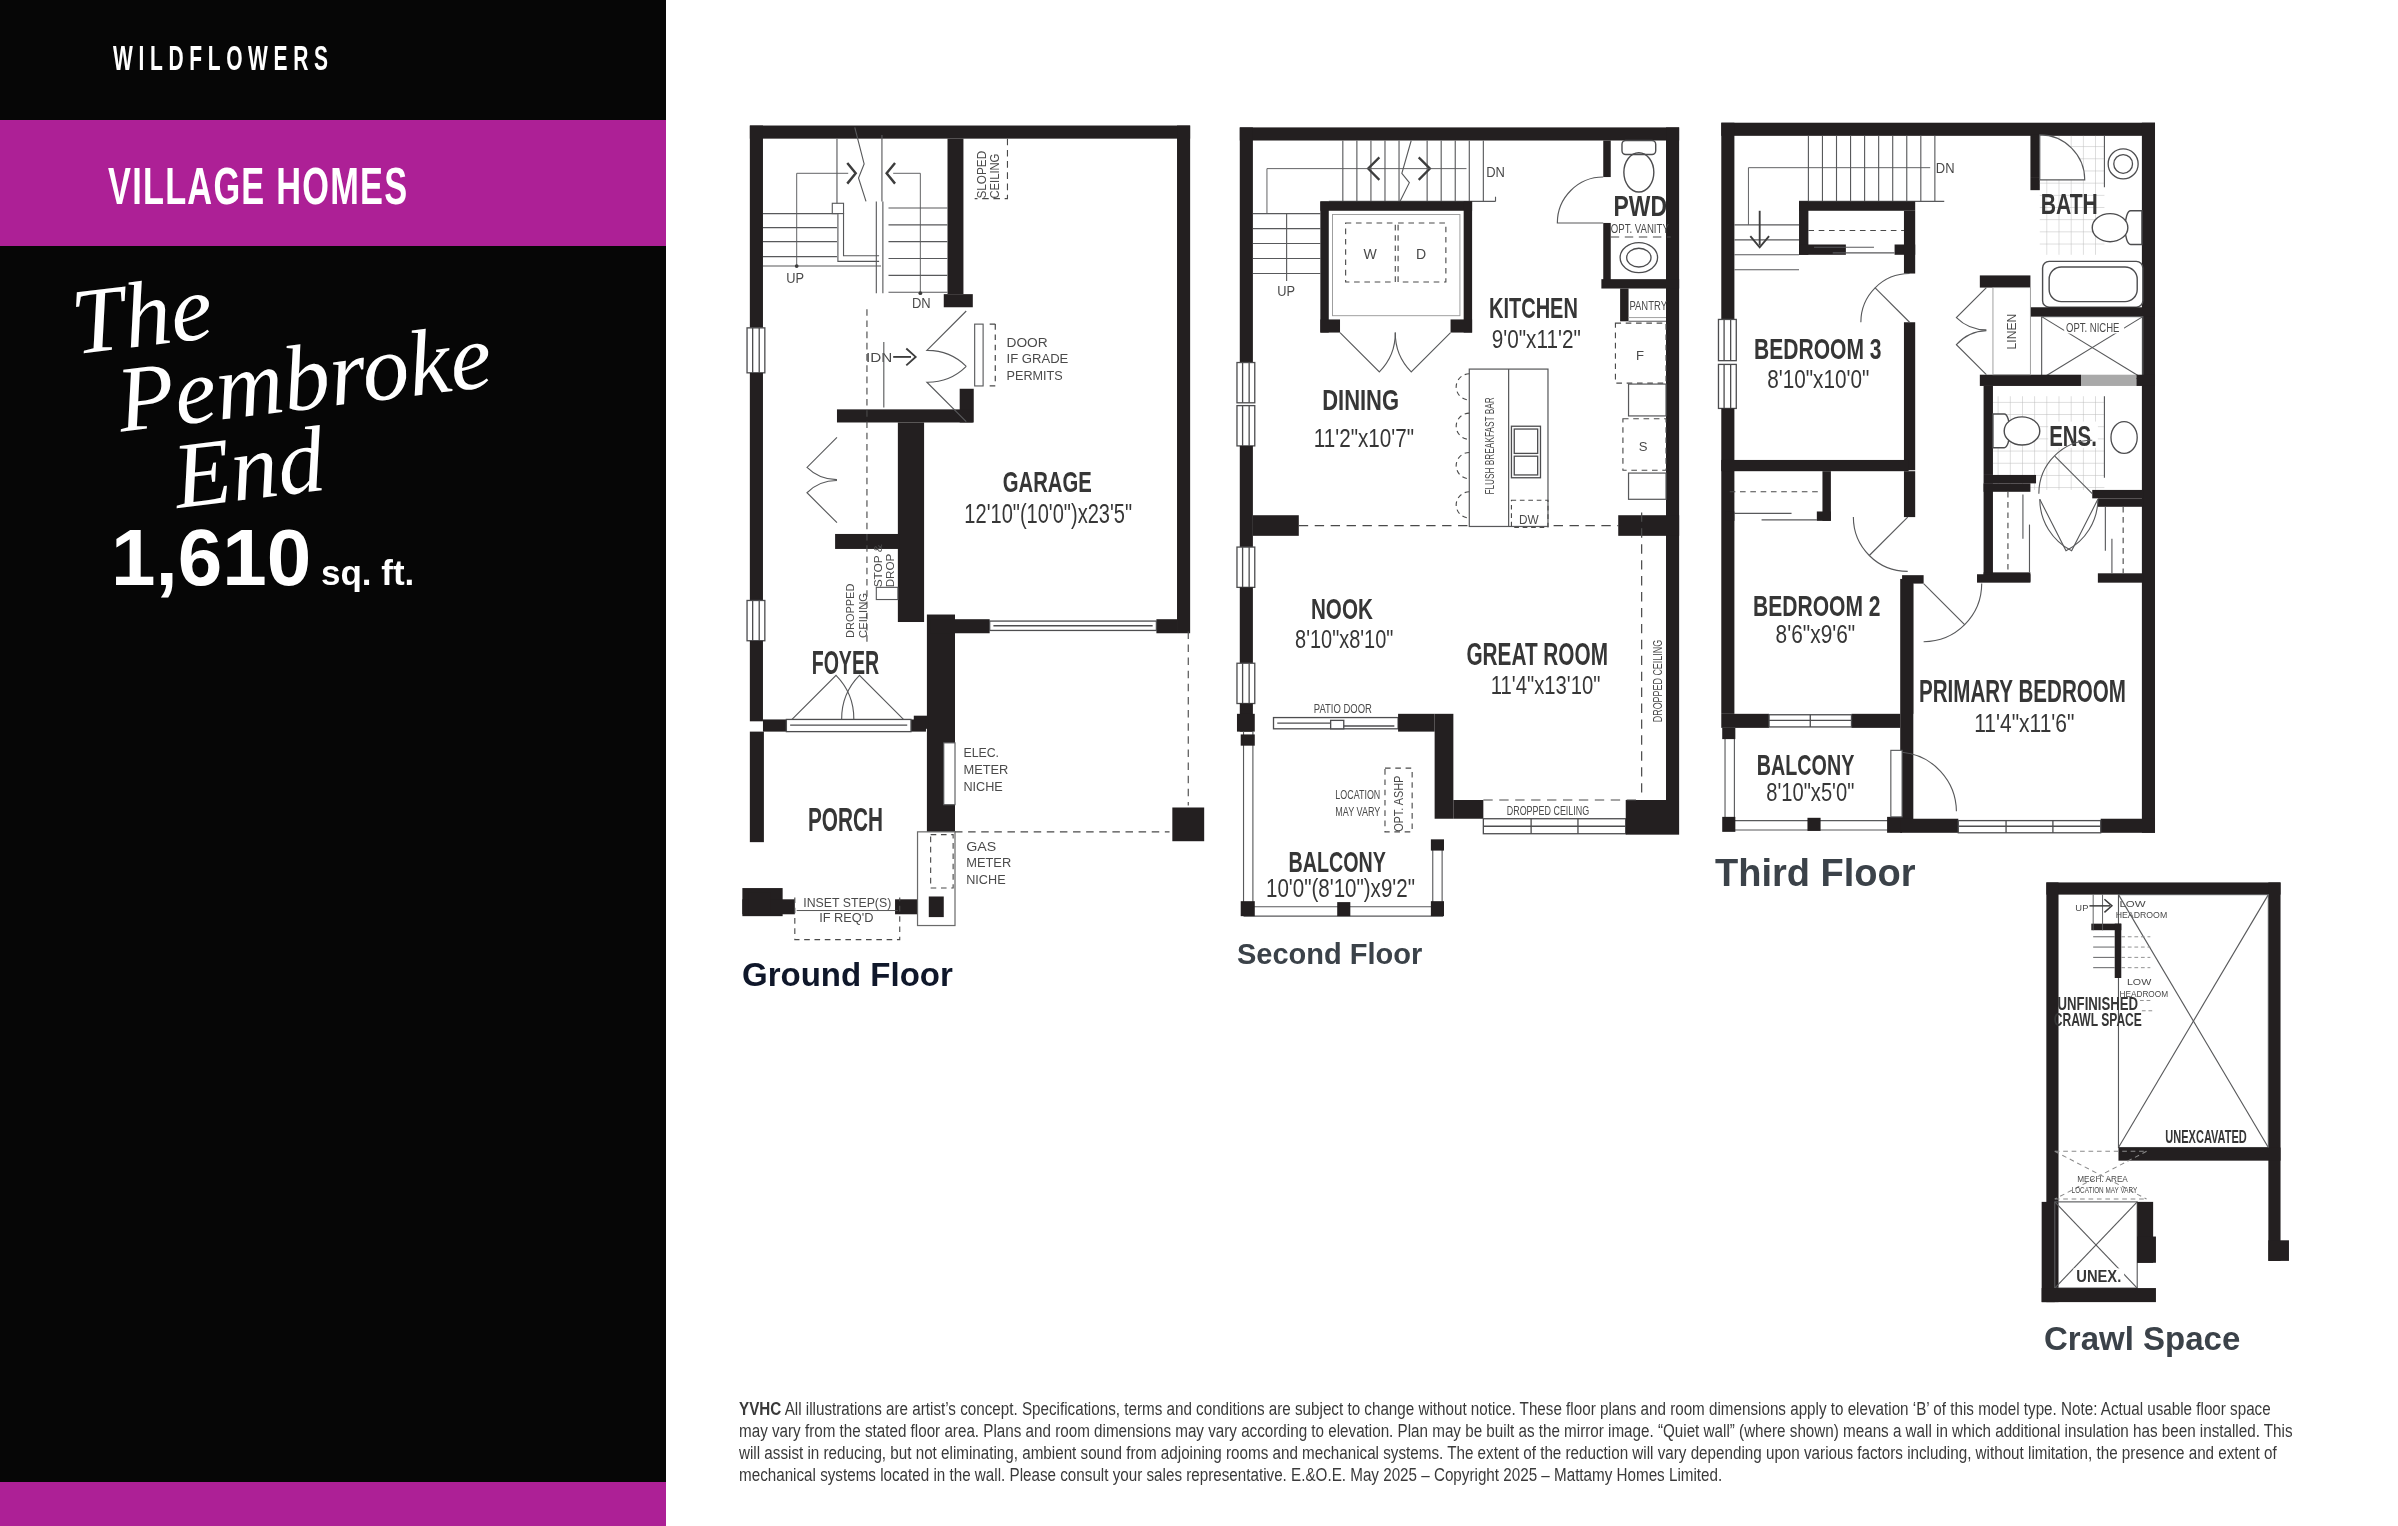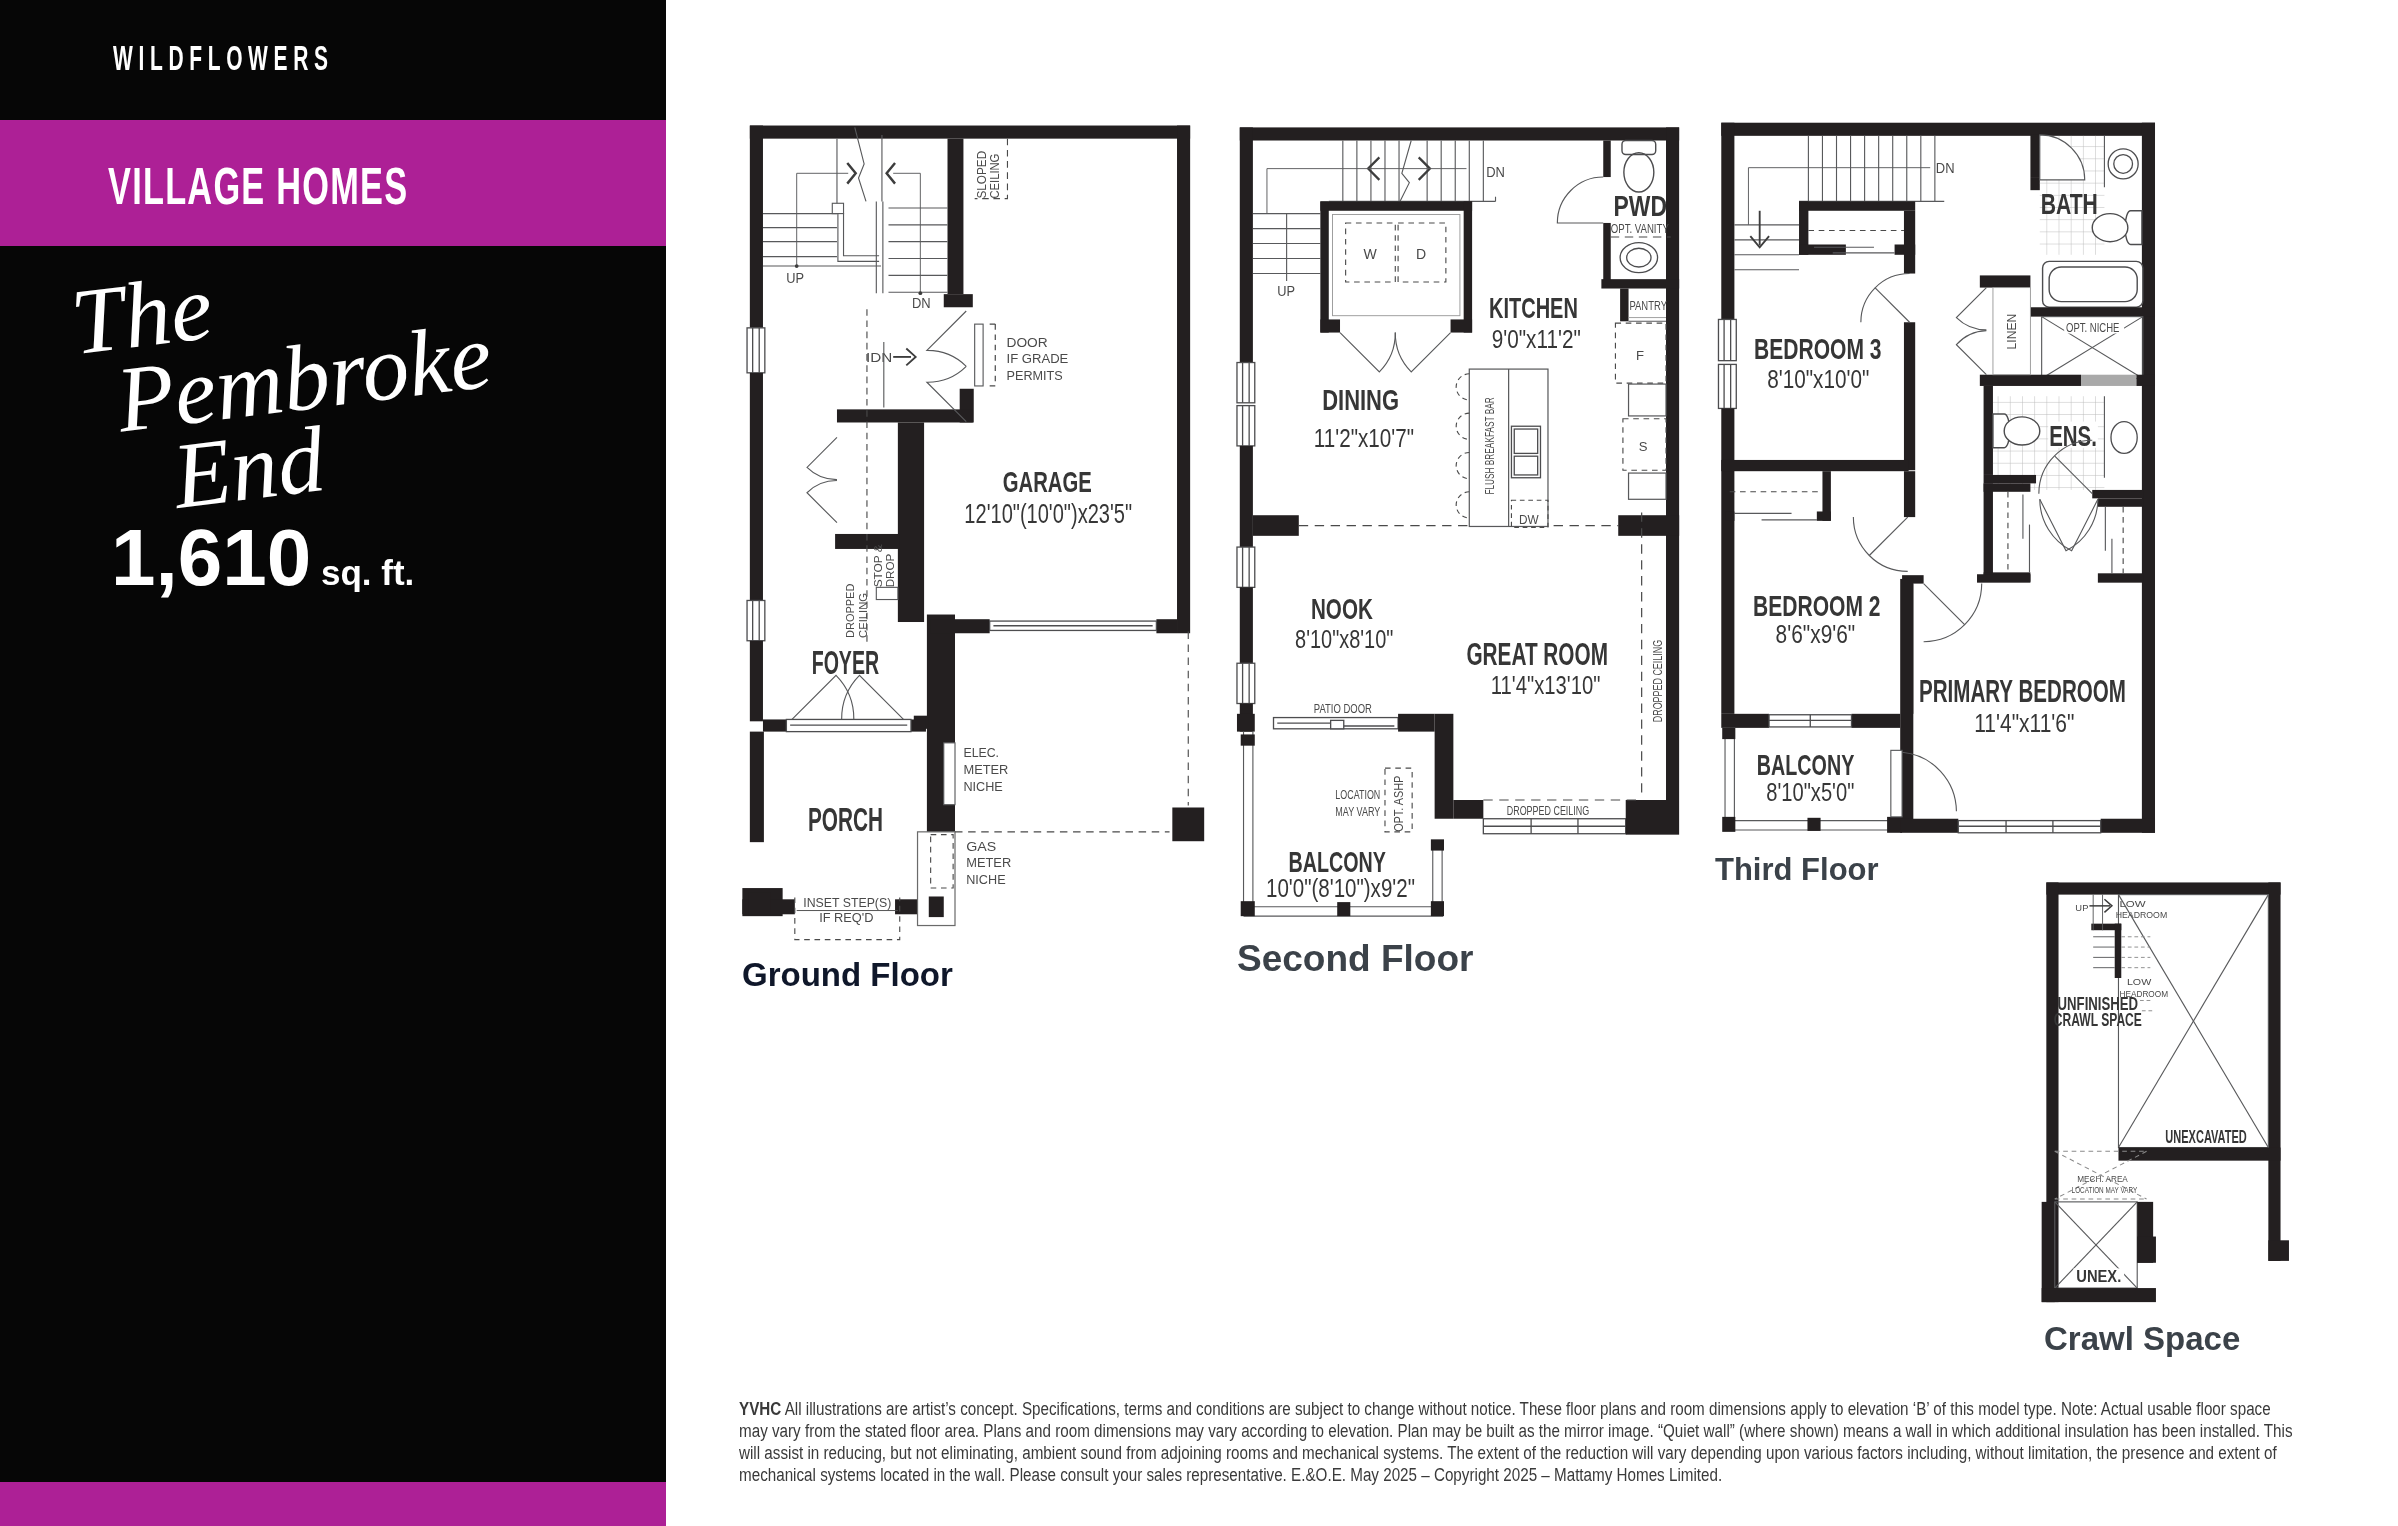--- a/index.html
+++ b/index.html
@@ -24,23 +24,23 @@
     <text x="84" y="122" font-size="100">The</text>
     <text x="122" y="210" font-size="100">Pembroke</text>
     <text x="172" y="298" font-size="100">End</text>
   </g>
 </svg>
 
 <div class="abs" style="left:111px;top:512px;color:#fff;font-size:80px;font-weight:bold;">1,610<span style="font-size:35px;"> sq. ft.</span></div>
 
 <div class="abs" style="left:742px;top:956px;color:#0f172a;font-size:33px;font-weight:bold;">Ground Floor</div>
 
-<div class="abs" style="left:1237px;top:938px;color:#3b4249;font-size:37px;font-weight:bold;">Second Floor</div>
-
-<div class="abs" style="left:1715px;top:852px;color:#3b4249;font-size:31px;font-weight:bold;">Third Floor</div>
+<div class="abs" style="left:1237px;top:938px;color:#3b4249;font-size:29px;font-weight:bold;">Second Floor</div>
+
+<div class="abs" style="left:1715px;top:852px;color:#3b4249;font-size:38px;font-weight:bold;">Third Floor</div>
 
 <div class="abs" style="left:2044px;top:1320px;color:#3b4249;font-size:33px;font-weight:bold;">Crawl Space</div>
 
 <div class="abs" style="left:739px;top:1398px;color:#3a3a3a;font-size:18px;line-height:22px;white-space:nowrap;transform:scaleX(0.845);transform-origin:0 0;"><b>YVHC</b> All illustrations are artist’s concept. Specifications, terms and conditions are subject to change without notice. These floor plans and room dimensions apply to elevation ‘B’ of this model type. Note: Actual usable floor space<br>may vary from the stated floor area. Plans and room dimensions may vary according to elevation. Plan may be built as the mirror image. “Quiet wall” (where shown) means a wall in which additional insulation has been installed. This<br>will assist in reducing, but not eliminating, ambient sound from adjoining rooms and mechanical systems. The extent of the reduction will vary depending upon various factors including, without limitation, the presence and extent of<br>mechanical systems located in the wall. Please consult your sales representative. E.&amp;O.E. May 2025 – Copyright 2025 – Mattamy Homes Limited.</div>
 
 <svg id="plans" class="abs" style="left:0;top:0;" width="2399" height="1526" viewBox="0 0 2560 1629">
 <defs>
 <pattern id="tile" width="13" height="13" patternUnits="userSpaceOnUse">
   <path d="M13 0H0V13" fill="none" stroke="#b9b9b9" stroke-width="1"></path>
 </pattern>

